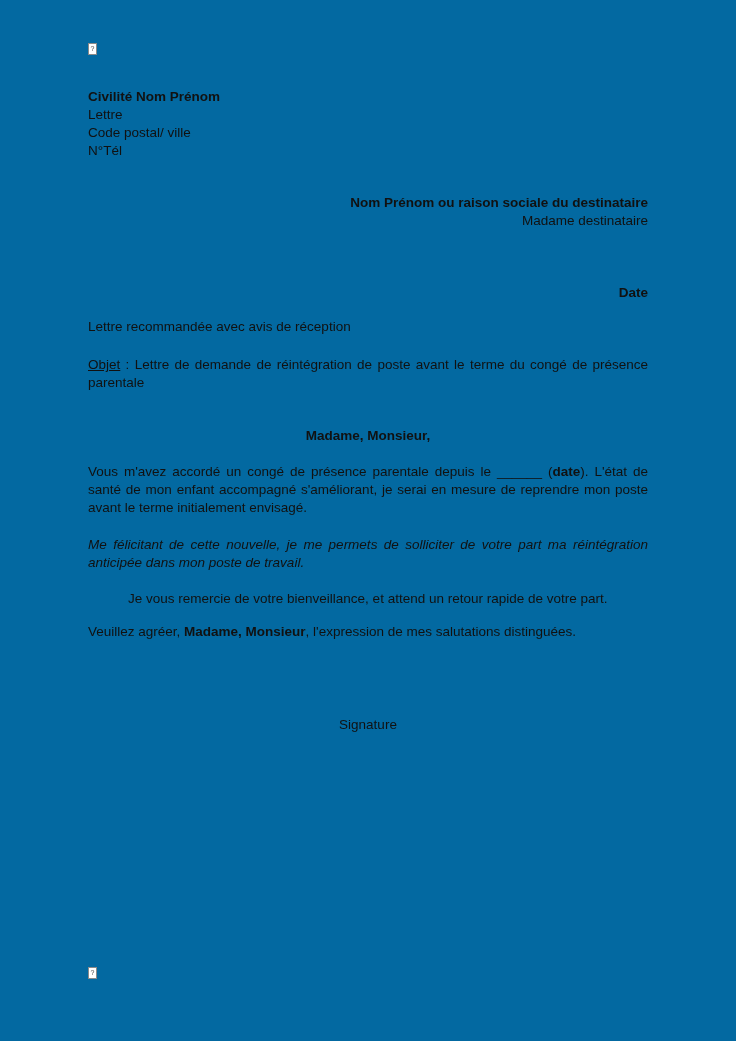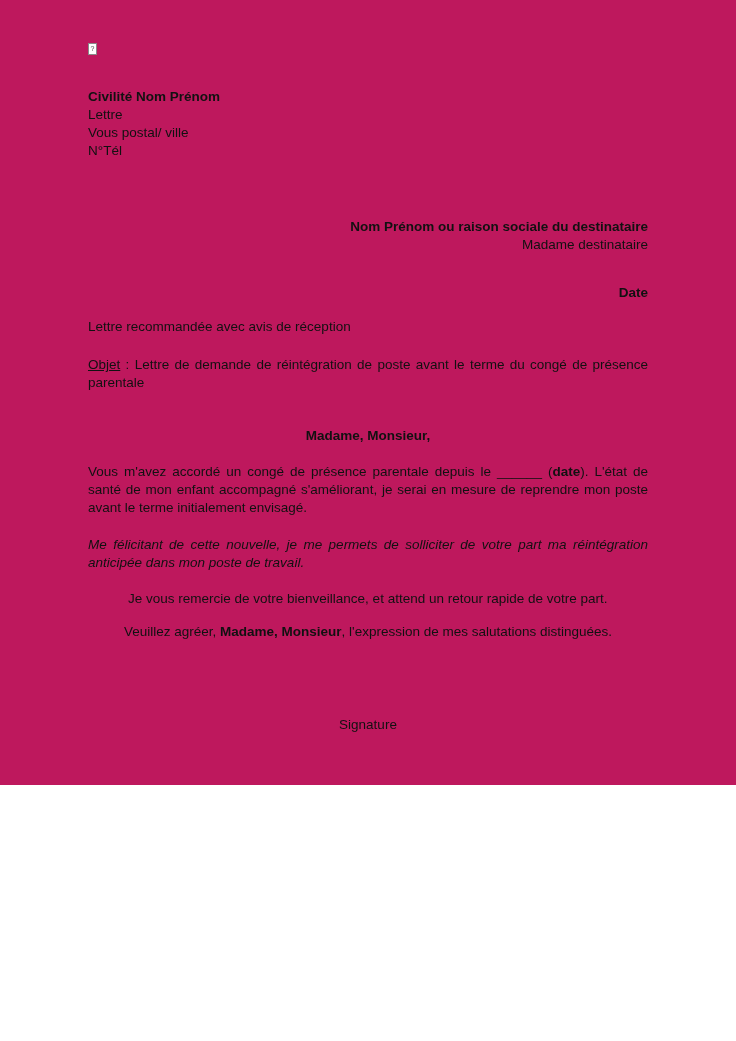--- a/index.html
+++ b/index.html
@@ -4,23 +4,23 @@
 <title>Lettre de demande de réintégration de poste</title>
 <style>
   html, body {
     margin: 0;
     padding: 0;
     background: #ffffff;
   }
   .page {
     position: relative;
     width: 736px;
-    height: 785px;
+    height: 1041px;
     margin: 0 auto;
-    background: #be185d;
+    background: #0369a1;
     font-family: "Liberation Sans", sans-serif;
     font-size: 13.5px;
     line-height: 18px;
     color: #111111;
     overflow: hidden;
   }
   .block {
     position: absolute;
     left: 88px;
     right: 88px;
@@ -47,25 +47,25 @@
 </head>
 <body>
 
 <div class="page">
 
   <span class="tofu" style="top:43px;">?</span>
 
   <div class="block" style="top:88px;">
     <p class="bold">Civilité Nom Prénom</p>
     <p>Lettre</p>
-    <p>Vous postal/ ville</p>
+    <p>Code postal/ ville</p>
     <p>N°Tél</p>
   </div>
 
-  <div class="block right" style="top:194px;margin-top:24px;">
+  <div class="block right" style="top:194px;">
     <p class="bold">Nom Prénom ou raison sociale du destinataire</p>
     <p>Madame destinataire</p>
   </div>
 
   <div class="block right" style="top:284px;">
     <p class="bold">Date</p>
   </div>
 
   <div class="block" style="top:318px;">
     <p>Lettre recommandée avec avis de réception</p>
@@ -84,21 +84,21 @@
   </div>
 
   <div class="block justify" style="top:536px;font-style:italic;">
     <p>Me félicitant de cette nouvelle, je me permets de solliciter de votre part ma réintégration anticipée dans mon poste de travail.</p>
   </div>
 
   <div class="block" style="top:590px;margin-left:40px;">
     <p>Je vous remercie de votre bienveillance, et attend un retour rapide de votre part.</p>
   </div>
 
-  <div class="block" style="top:623px;text-align:center;">
+  <div class="block" style="top:623px;">
     <p><span>Veuillez agréer, </span><span class="bold">Madame, Monsieur</span><span>, l'expression de mes salutations distinguées.</span></p>
   </div>
 
   <div class="block center" style="top:716px;">
     <p>Signature</p>
   </div>
 
   <span class="tofu" style="top:967px;">?</span>
 
 </div>

